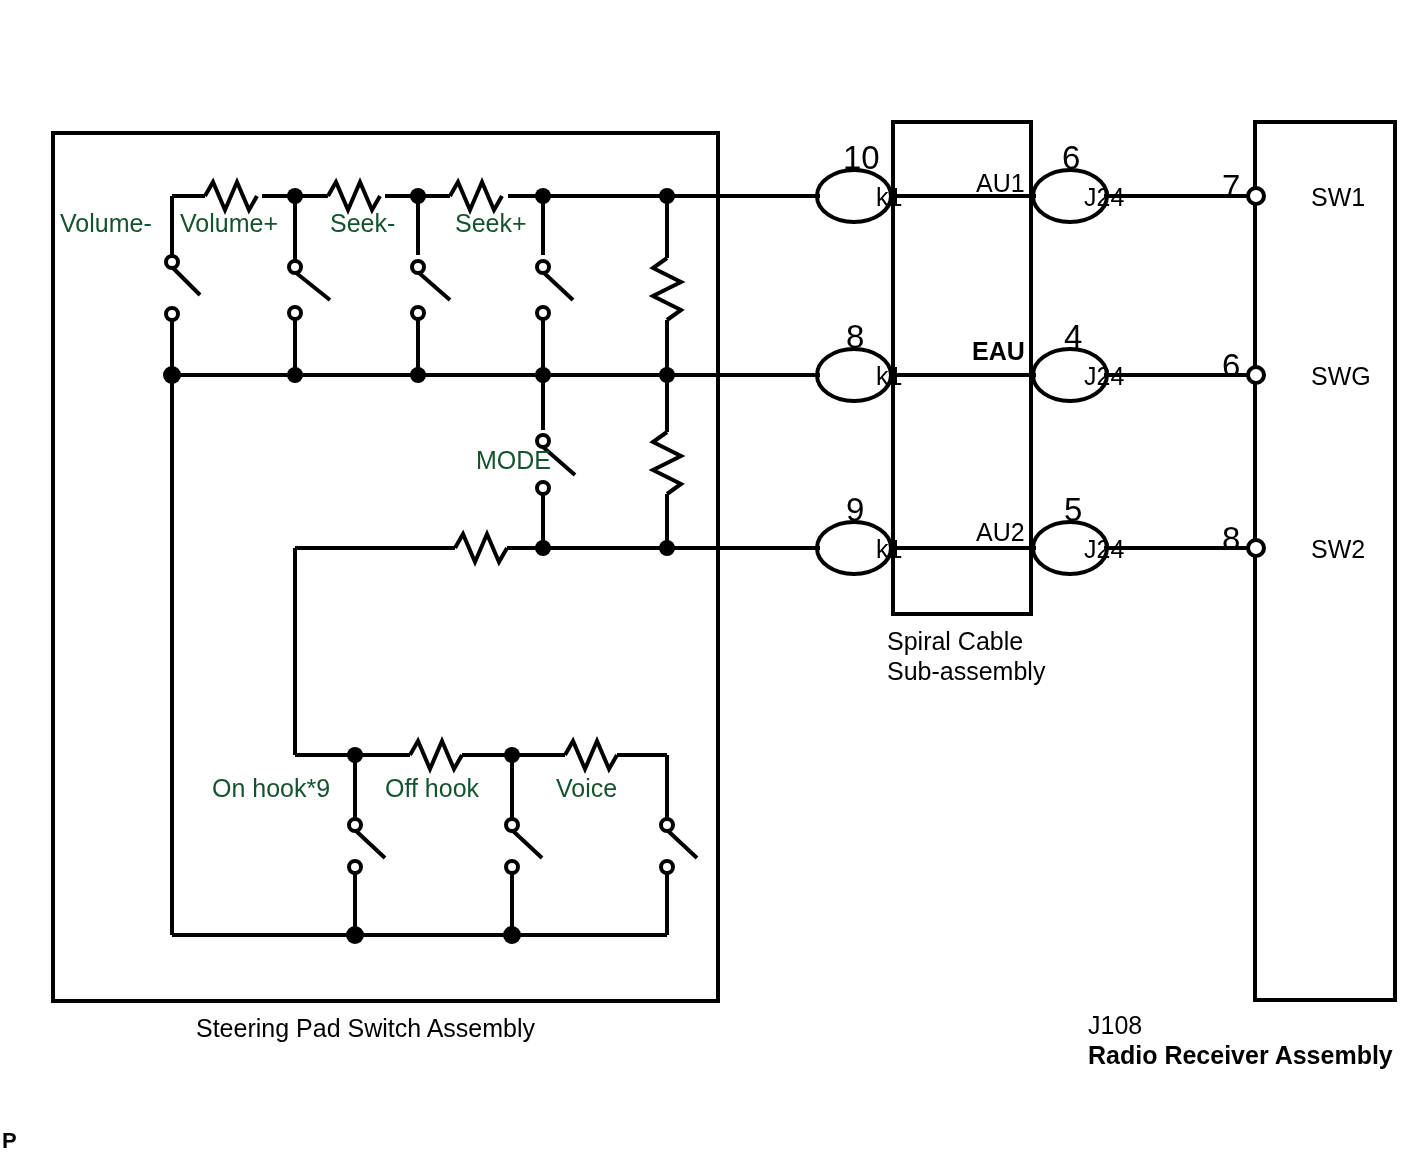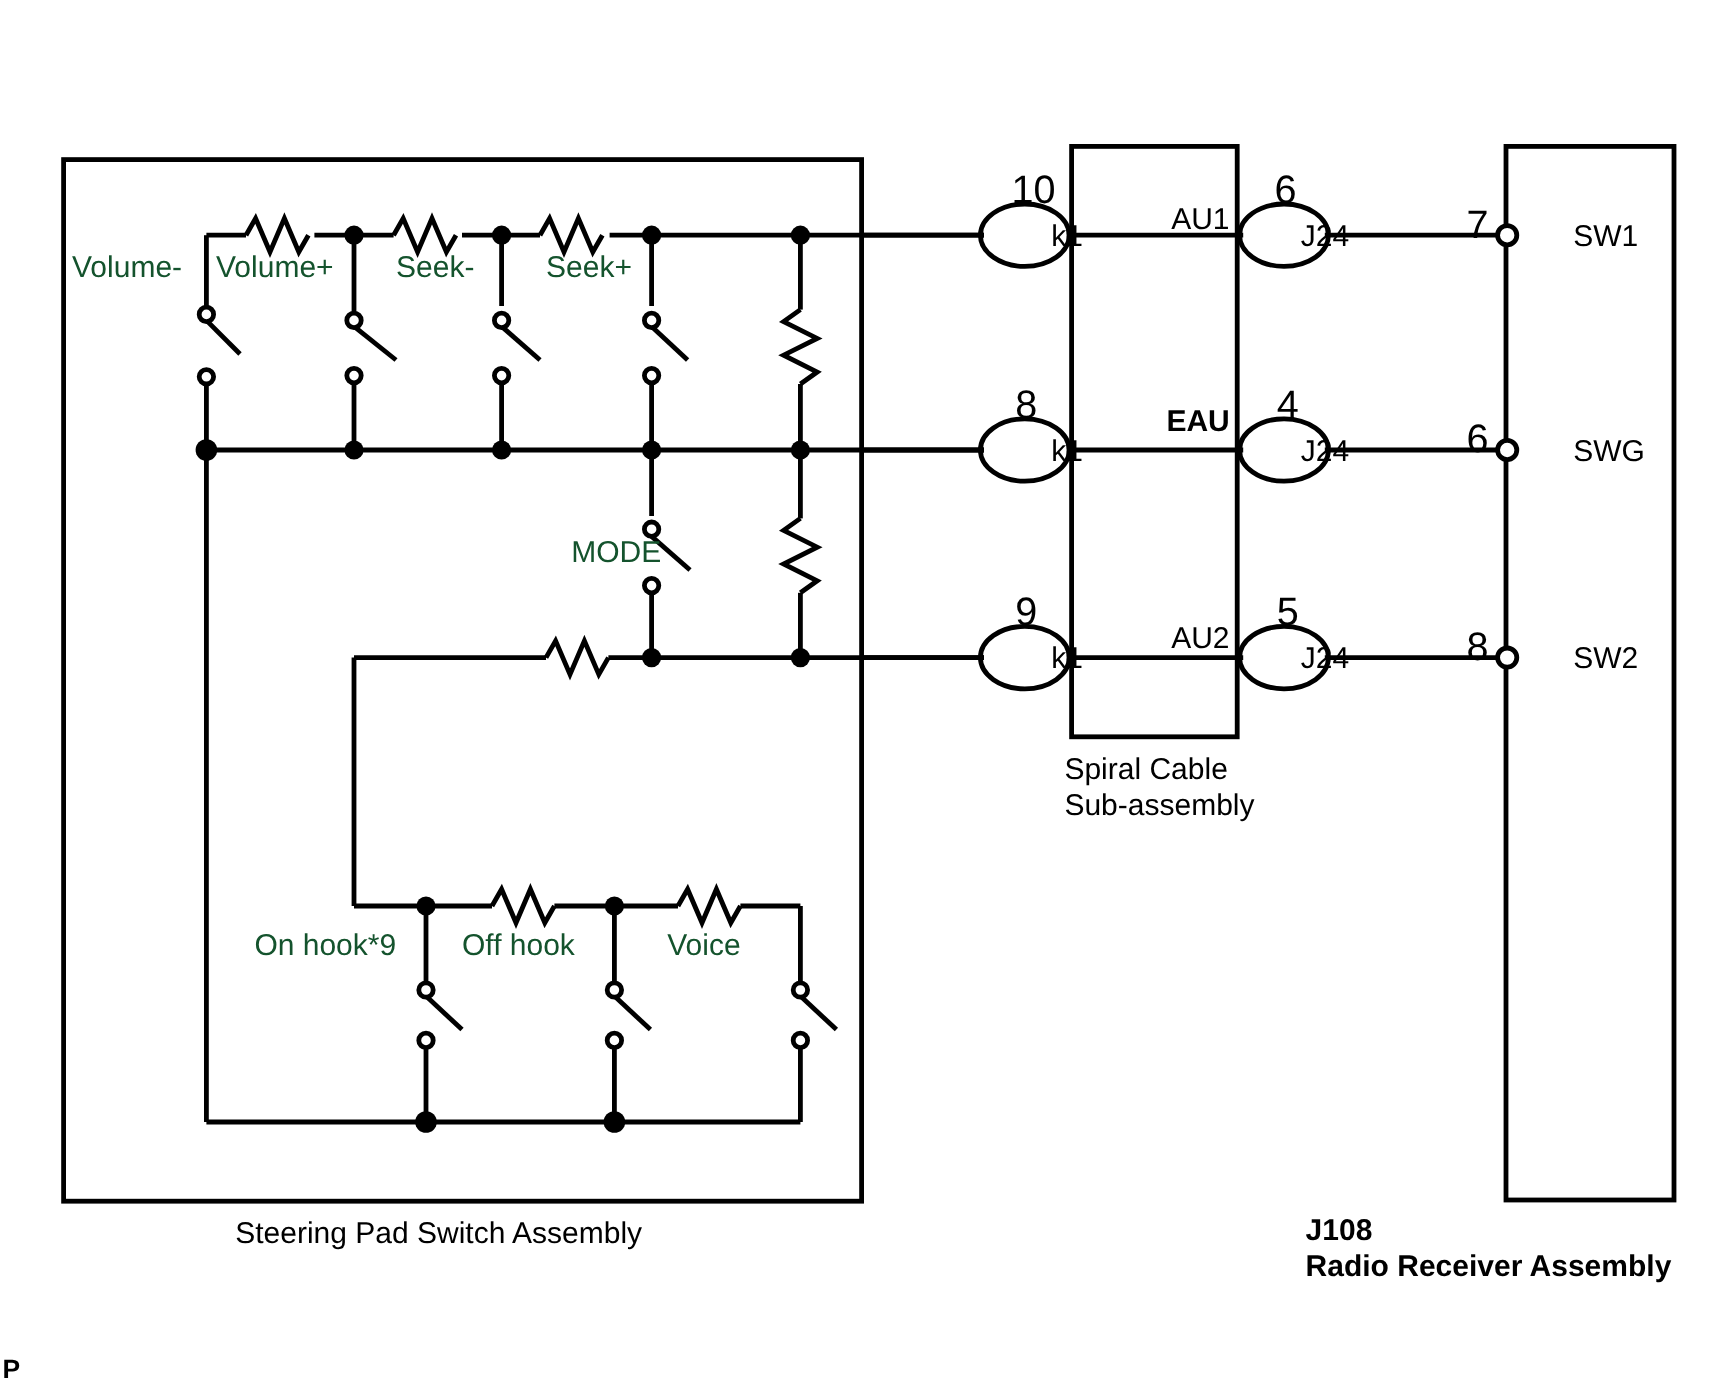--- a/index.html
+++ b/index.html
@@ -178,17 +178,17 @@
   <div class="conn-txt" style="left:836px; top:535px;">k1</div>
   <div class="conn-txt" style="left:936px; top:518px;">AU2</div>
   <div class="pinnum" style="left:1064px; top:491px;">5</div>
   <div class="conn-txt" style="left:1044px; top:535px;">J24</div>
   <div class="pinnum" style="left:1222px; top:520px;">8</div>
   <div class="conn-txt" style="left:1271px; top:535px;">SW2</div>
 
   <div class="caption" style="left:196px; top:1013px;">Steering Pad Switch Assembly</div>
   <div class="caption" style="left:887px; top:626px;">Spiral Cable</div>
   <div class="caption" style="left:887px; top:656px;">Sub-assembly</div>
-  <div class="caption" style="left:1088px; top:1010px;font-weight:bold;">J108</div>
+  <div class="caption" style="left:1088px; top:1010px;">J108</div>
   <div class="caption" style="left:1088px; top:1040px;font-weight:bold;">Radio Receiver Assembly</div>
 
   <div class="corner-p">P</div>
 </div>
 
 </body></html>

